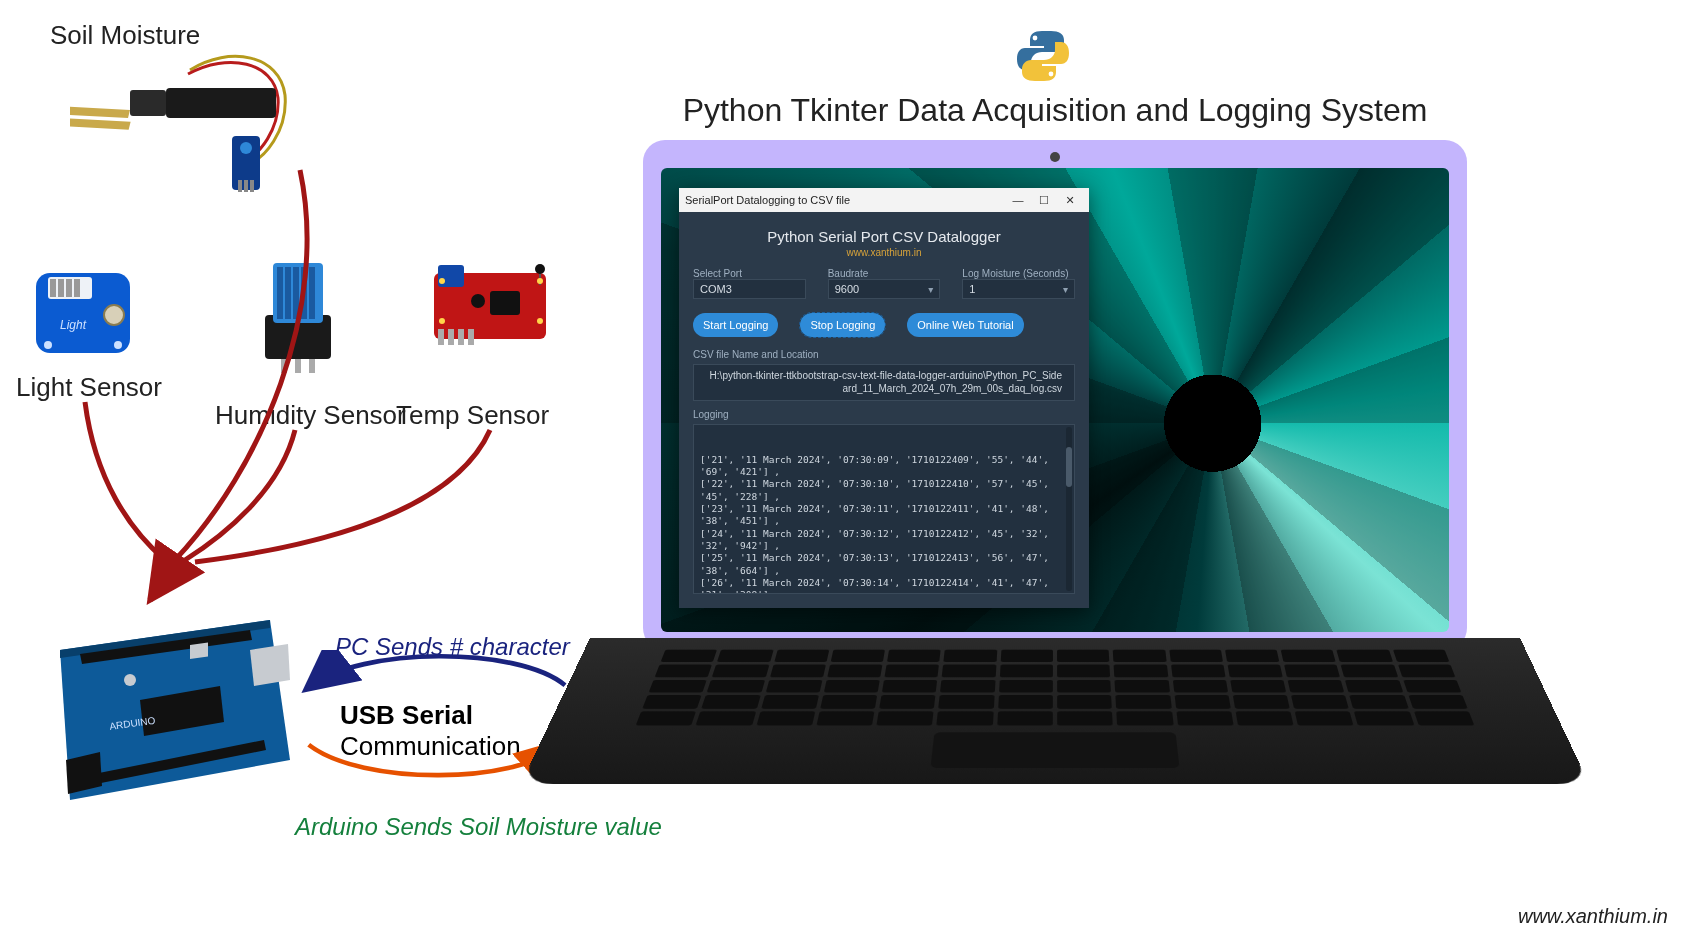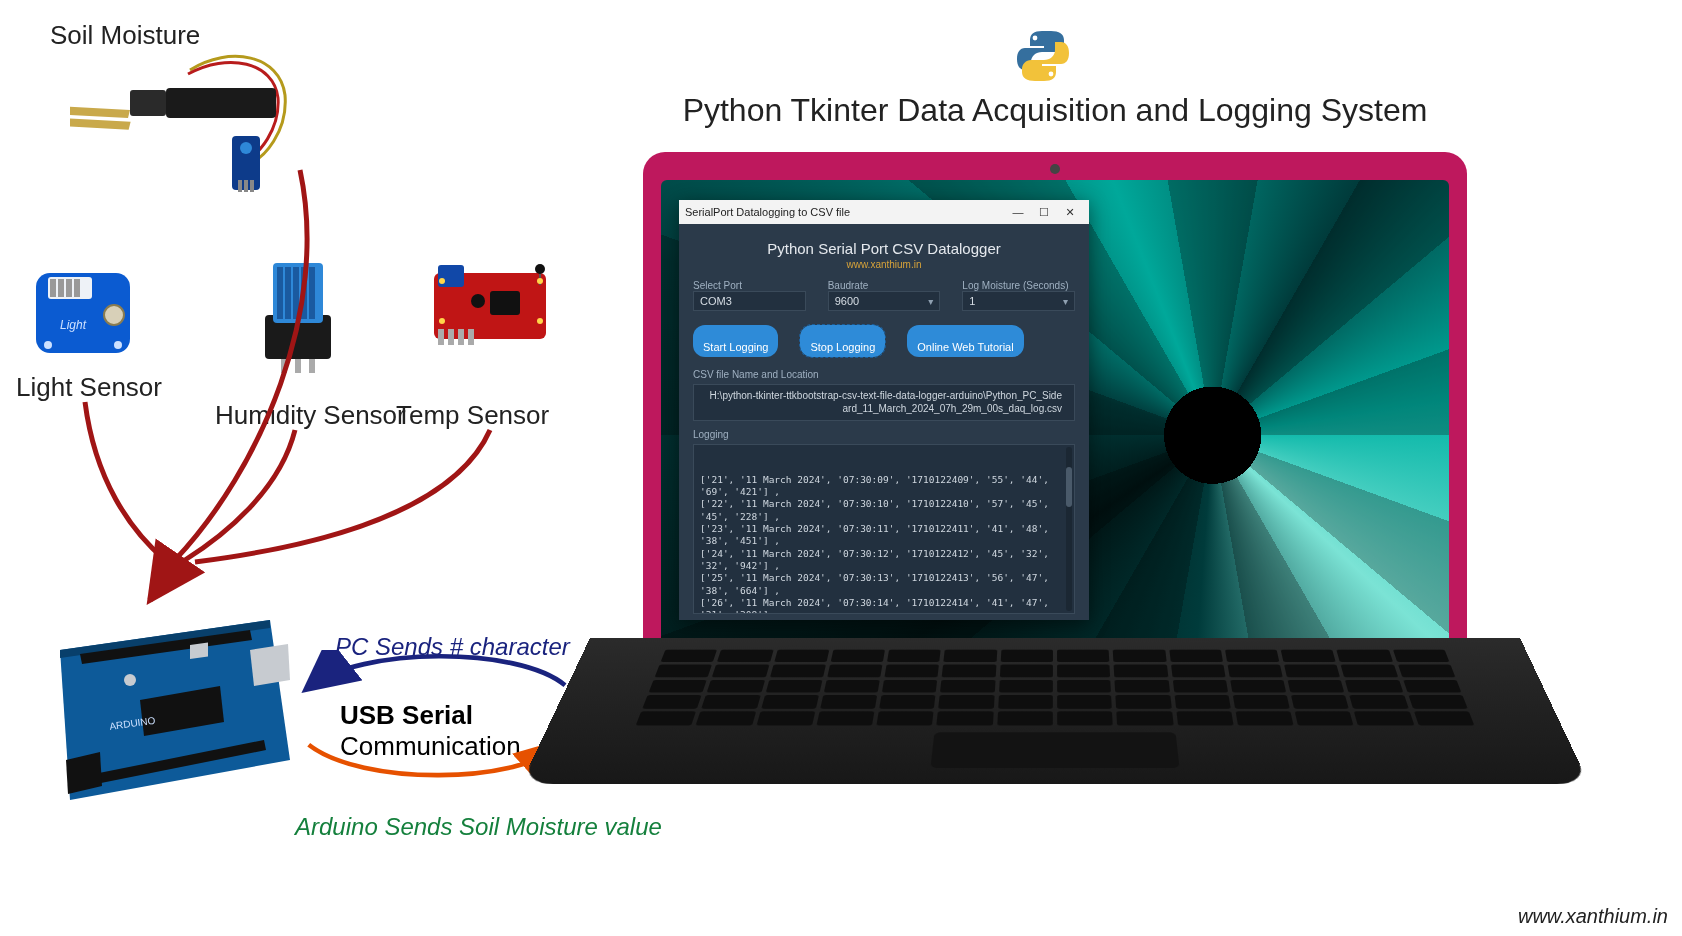--- a/index.html
+++ b/index.html
@@ -20,21 +20,21 @@
   #arduino { position: absolute; left: 40px; top: 590px; width: 260px; height: 230px; }
 
   
   #arrows { position: absolute; left: 0; top: 0; width: 620px; height: 610px; pointer-events: none; }
 
   
   #comm-ellipse { position: absolute; left: 285px; top: 650px; width: 300px; height: 130px; }
 
   
   #laptop { position: absolute; left: 590px; top: 140px; width: 930px; height: 720px; }
-  #laptop-screen-frame { position: absolute; left: 53px; top: 0; width: 824px; height: 510px; background: #be185d; border-radius: 22px; margin-top: 12px; }
+  #laptop-screen-frame { position: absolute; left: 53px; top: 0; width: 824px; height: 510px; background: #c4b5fd; border-radius: 22px; }
   #laptop-camera { position: absolute; left: 50%; top: 12px; transform: translateX(-50%); width: 10px; height: 10px; background: #444; border-radius: 50%; }
   #laptop-screen { position: absolute; left: 18px; top: 28px; right: 18px; bottom: 18px; border-radius: 6px; overflow: hidden; }
   #laptop-keyboard { position: absolute; left: 0; top: 498px; width: 930px; height: 222px; background: linear-gradient(#2b2b2b,#181818); border-radius: 0 0 28px 28px; transform: perspective(1400px) rotateX(55deg); transform-origin: top center; }
   #keys { position: absolute; left: 80px; top: 20px; right: 80px; height: 120px; display: grid; grid-template-rows: repeat(5,1fr); grid-template-columns: repeat(14,1fr); gap: 4px; }
   .key { background: #0e0e0e; border-radius: 3px; }
   #touchpad { position: absolute; left: 50%; top: 150px; transform: translateX(-50%); width: 220px; height: 50px; background: #131313; border-radius: 6px; }
 
   
   #wallpaper { position: absolute; inset: 0; background: radial-gradient(circle at 70% 55%, #000 0 8%, transparent 8%), conic-gradient(from 30deg at 70% 55%, #003b3b, #00b3a4, #7be3d5, #003b3b, #001414, #003b3b, #00a89a, #003b3b); }
   #wallpaper::after { content:""; position:absolute; inset:0; background: repeating-conic-gradient(from 30deg at 70% 55%, rgba(0,0,0,0.25) 0 20deg, transparent 20deg 40deg); mix-blend-mode: multiply; }
@@ -47,21 +47,21 @@
   #app-header { text-align: center; padding: 16px 0 2px; font-size: 15px; color: #e5e9ee; }
   #app-sub { text-align: center; font-size: 10px; color: #d6a23a; margin-bottom: 10px; }
 
   .form-row { display: flex; gap: 22px; padding: 0 14px 4px; }
   .form-col { flex: 1; display: flex; flex-direction: column; gap: 0; }
   .form-label { font-size: 10px; color: #9fb0c1; }
   .input, .combo { height: 20px; background: #22303f; border: 1px solid #3a4a5a; color: #d6dde4; padding: 0 6px; font-size: 11px; display: flex; align-items: center; justify-content: space-between; }
   .combo .chev { color:#8fa0b1; font-size:10px; }
 
   .btn-row { display: flex; gap: 22px; padding: 10px 14px 8px; }
-  .btn { height: 24px; padding: 16px 10px; font-size: 11px; color: #fff; border: none; border-radius: 12px; cursor: pointer; background: #2e8bd8; }
+  .btn { height: 24px; padding: 6px 10px; font-size: 11px; color: #fff; border: none; border-radius: 12px; cursor: pointer; background: #2e8bd8; }
   .btn:nth-child(2){ outline: 1px dashed #1c5e99; outline-offset: 0px; }
 
   .section-label { padding: 4px 14px 4px; font-size: 10px; color: #9fb0c1; }
   .path-box { margin: 0 14px 4px; background: #22303f; border: 1px solid #3a4a5a; padding: 5px 12px; font-size: 10px; line-height: 1.25; color: #cfd7df; word-break: break-all; text-align: right; }
   #log-box { margin: 0 14px 6px; background: #22303f; border: 1px solid #3a4a5a; padding: 4px 6px; font-size: 9.5px; line-height: 1.3; color: #cfd7df; height: 170px; overflow: hidden; white-space: pre-wrap; font-family: "Consolas", monospace; position: relative; }
   #log-scroll { position:absolute; right:2px; top:2px; bottom:2px; width:6px; background:#1b2733; border-radius:3px; }
   #log-scroll-thumb { position:absolute; left:0; right:0; top:20px; height:40px; background:#4a5a6a; border-radius:3px; }
 
   
   #py-logo { position: absolute; left: 1015px; top: 28px; width: 56px; height: 56px; }

